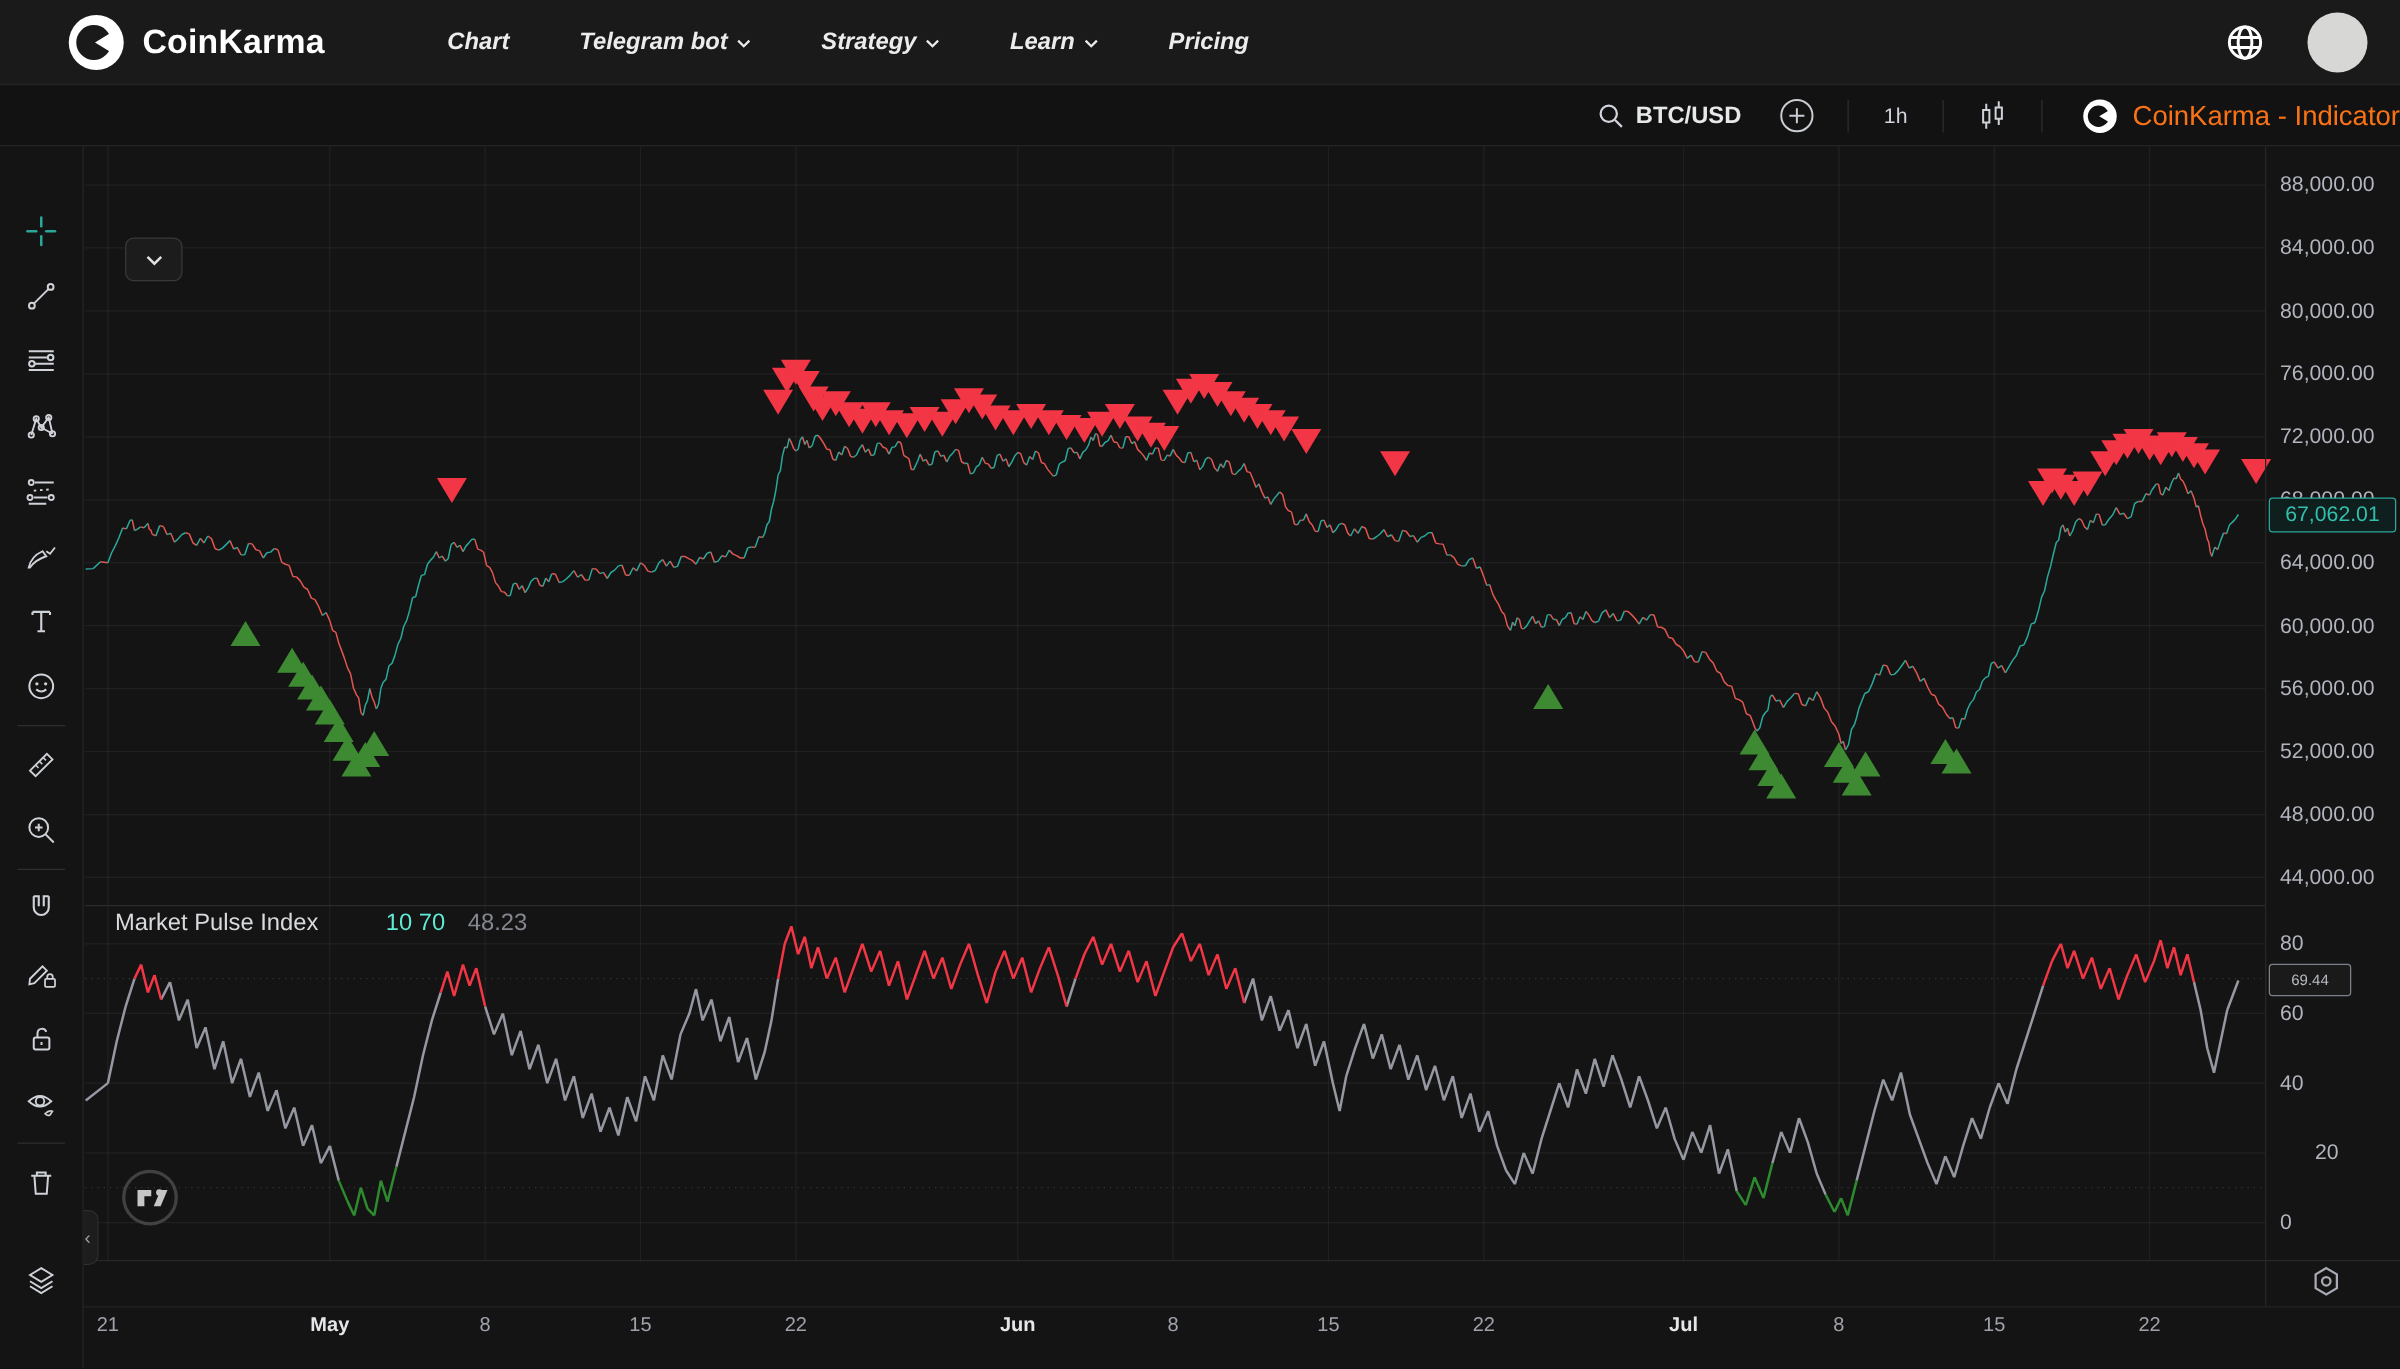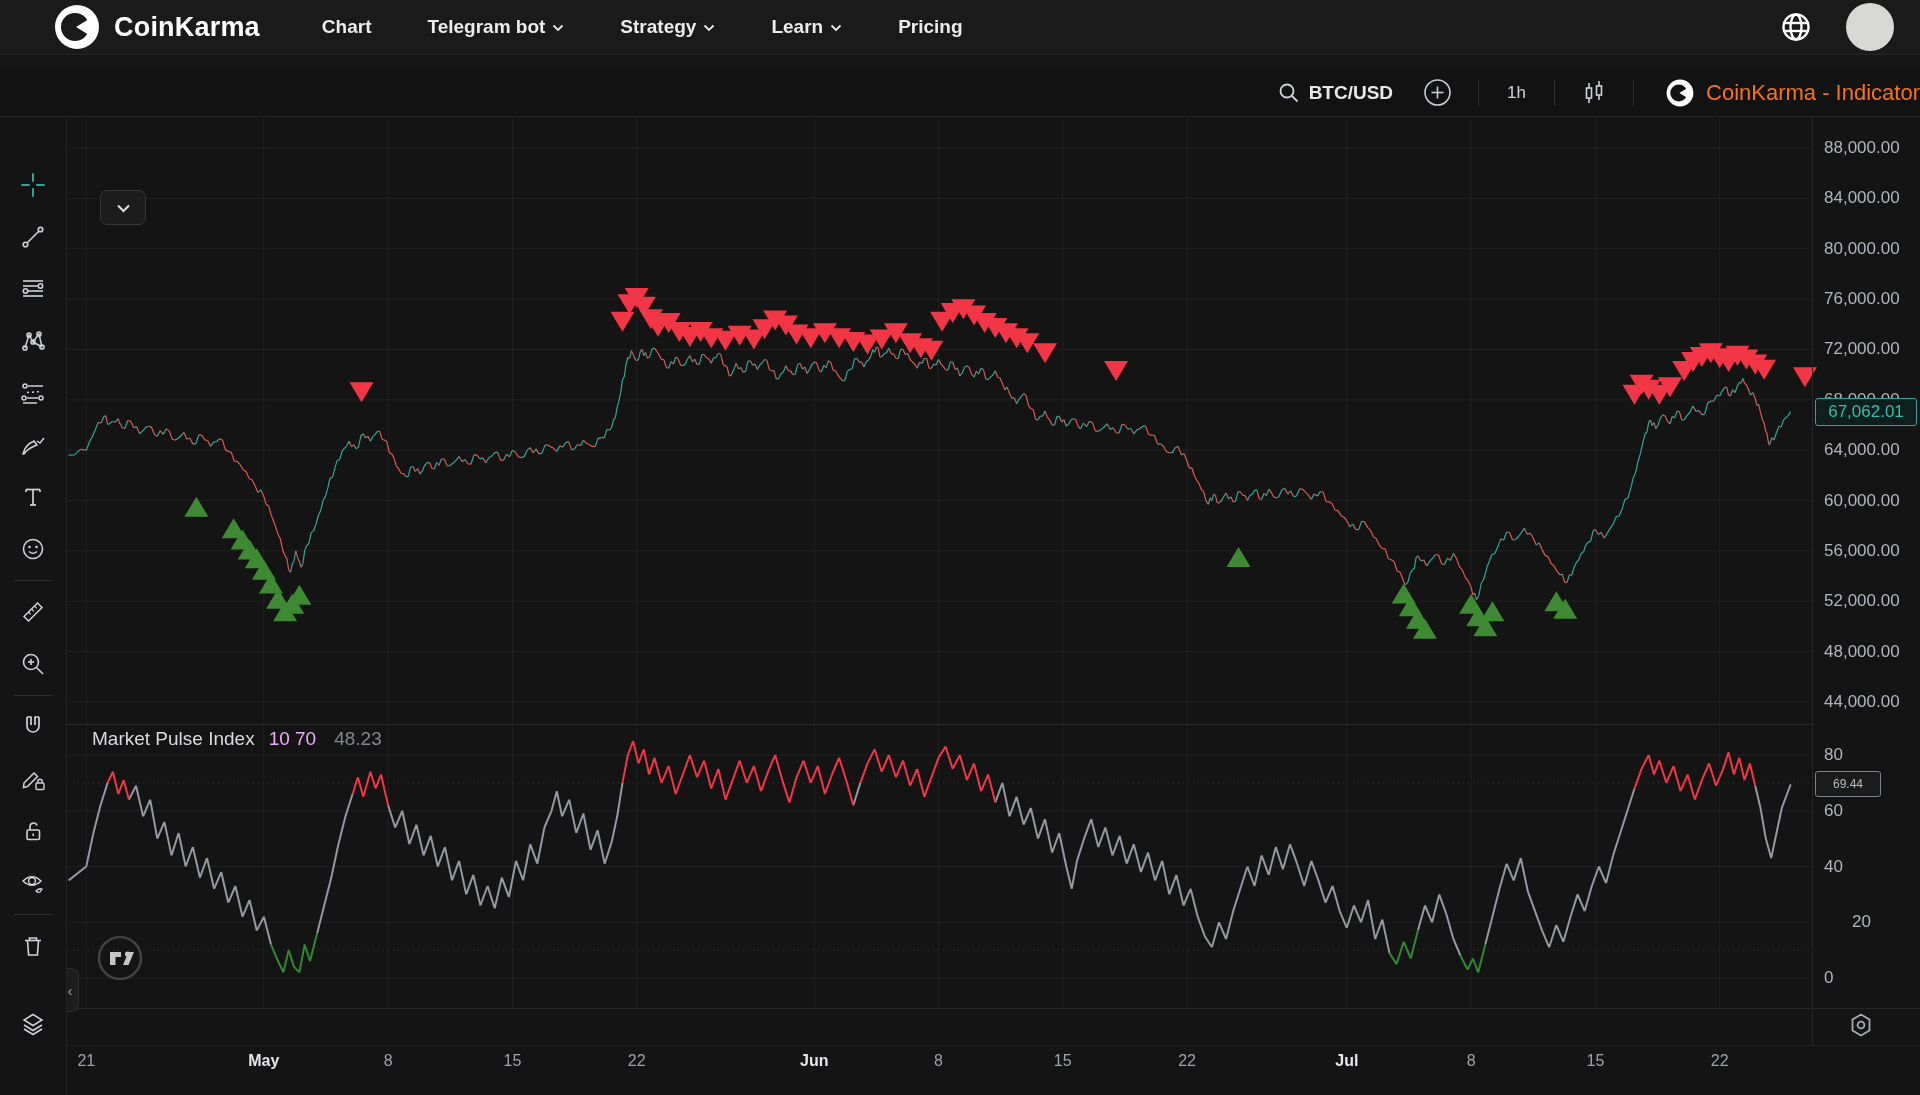--- a/index.html
+++ b/index.html
@@ -1,25 +1,25 @@
 <!DOCTYPE html>
 <html><head>
 <meta charset="utf-8">
 <style>
   * { margin:0; padding:0; box-sizing:border-box; }
   html,body { width:1920px; height:1095px; overflow:hidden; background:#151515;
               font-family:"Liberation Sans", sans-serif; }
   .stage { position:relative; width:1920px; height:1095px; background:#151515; }
 
   
-  .topnav { position:absolute; left:0; top:0; width:1920px; height:55px; background:#1a1a1a;
-            border-bottom:1px solid #262626; display:flex; align-items:center; z-index:10; }
+  .topnav { position:absolute; left:0; top:0; width:1920px; height:68px; background:#1a1a1a;
+            border-bottom:1px solid #262626; display:flex; align-items:center; z-index:10;gap:36px; }
   .brand { display:flex; align-items:center; gap:14px; margin-left:54px; }
   .brand-name { color:#ffffff; font-size:27px; font-weight:bold; letter-spacing:.2px; }
-  .navlinks { display:flex; align-items:center; margin-left:62px; gap:56px; }
+  .navlinks { display:flex; align-items:center; margin-left:62px; gap:56px;font-style:italic; }
   .navitem { color:#ececec; font-size:19px; font-weight:bold; display:flex; align-items:center; gap:7px; cursor:pointer; }
   .navitem svg { margin-top:2px; }
   .nav-right { margin-left:auto; display:flex; align-items:center; gap:34px; margin-right:26px; }
   .avatar { width:48px; height:48px; border-radius:50%; background:#d7d7d5; }
 
   
   .symbar { position:absolute; left:0; top:69px; width:1920px; height:48px; background:#121212;
             border-bottom:1px solid #252525; display:flex; align-items:center; z-index:9;justify-content:flex-end; }
   .symbar .seg { display:flex; align-items:center; }
   .sym-label { color:#e6e8ea; font-size:19px; font-weight:bold; margin-left:9px; }
@@ -62,21 +62,21 @@
   .status-dot { width:13px; height:13px; border-radius:50%; background:#2bb3a2; border:3px solid #173833; margin:0 30px 0 44px; }
   .ohlc { display:flex; align-items:center; gap:6px; font-size:19px; }
   .ohlc .k { color:#9b9ea6; }
   .ohlc .v { color:#2fae9f; }
   .ohlc .chg { color:#2fae9f; margin-left:6px; }
   .legend-collapse { position:absolute; left:100px; top:190px; width:46px; height:35px; background:#1c1c1c;
                      border:1px solid #383838; border-radius:7px; display:flex; align-items:center; justify-content:center;
                      z-index:5; cursor:pointer; }
   .legend2 { position:absolute; left:92px; top:728px; display:flex; align-items:baseline; gap:14px; z-index:5; }
   .legend2 .t { color:#d8dadd; font-size:19px; }
-  .legend2 .p { color:#f0abfc; font-size:19px; }
+  .legend2 .p { color:#5eead4; font-size:19px;margin-left:40px; }
   .legend2 .val { color:#84878f; font-size:19px; margin-left:4px; }
 
   .tv-mark { position:absolute; left:96px; top:934px; z-index:5; opacity:.85; cursor:pointer; }
   .tz-btn { position:absolute; left:1848px; top:1012px; z-index:5; cursor:pointer; }
 </style>
 </head>
 <body>
 
 <div class="stage">
 

